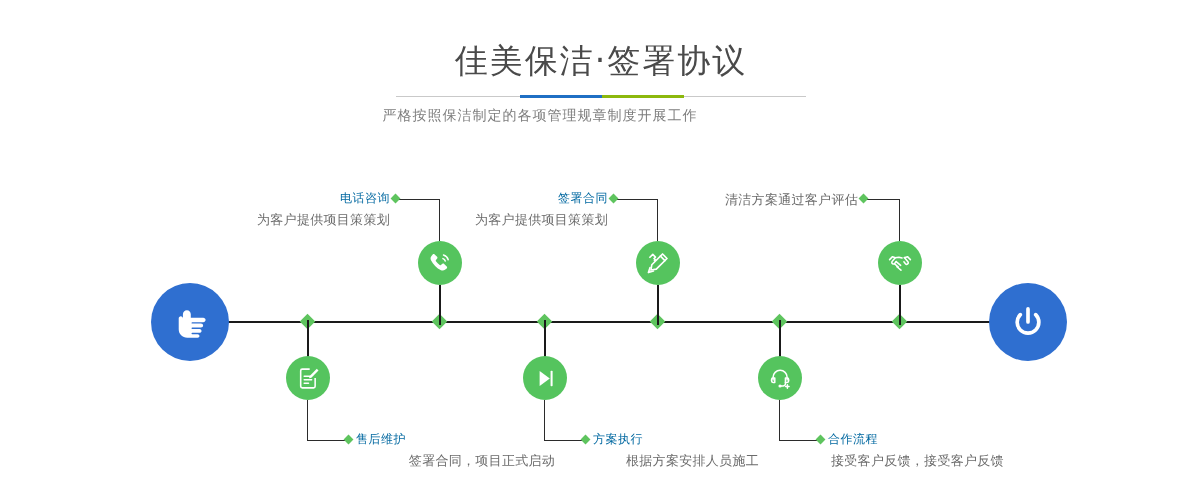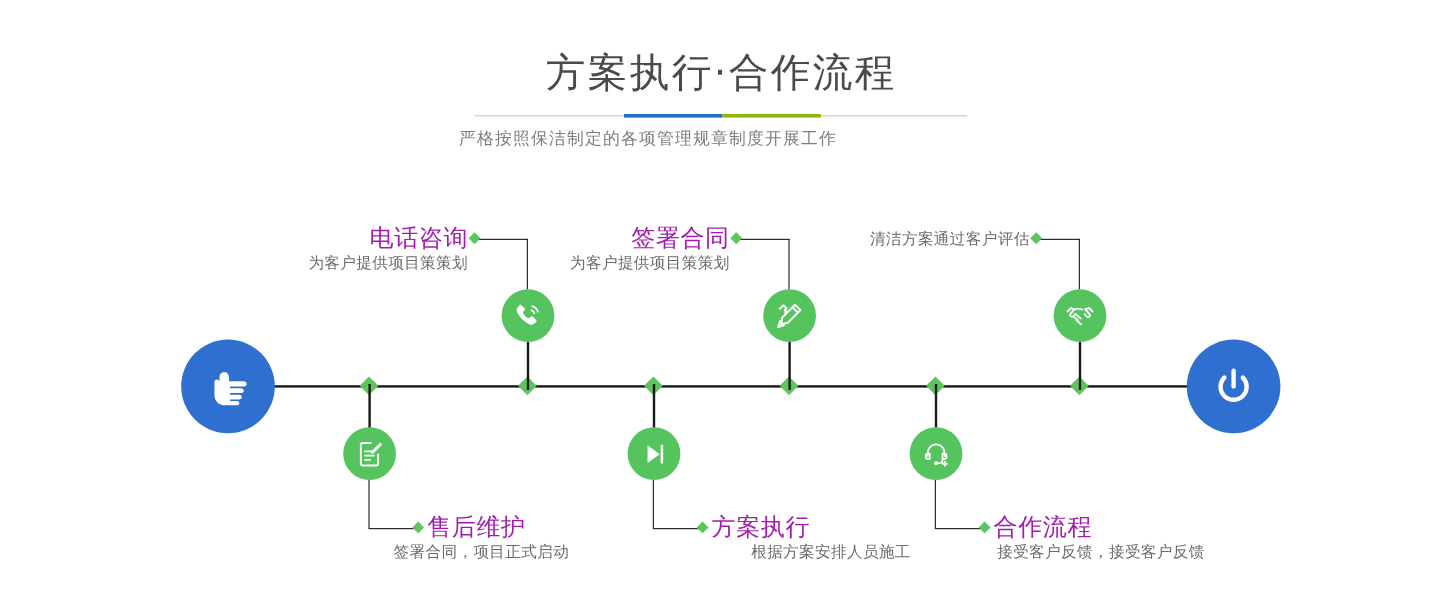--- a/index.html
+++ b/index.html
@@ -58,32 +58,32 @@
     position:absolute;width:7px;height:7px;background:#5ec45e;
     transform:rotate(45deg);
   }
 
   
   .elb-v{position:absolute;width:1px;background:#2b2b2b;}
   .elb-h{position:absolute;height:1px;background:#2b2b2b;}
 
   
   .lab{position:absolute;}
-  .lab .t{font-size:20px;color:#a21caf;line-height:20px;letter-spacing:.5px;white-space:nowrap;}
+  .lab .t{font-size:12px;color:#0369a1;line-height:20px;letter-spacing:.5px;white-space:nowrap;}
   .lab .d{font-size:13px;color:#6b6b6b;line-height:18px;letter-spacing:.3px;white-space:nowrap;margin-top:3px;}
   .lab.r{text-align:right;}
   .lab.l{text-align:left;}
 </style>
 </head>
 <body>
 
 <div id="stage">
 
   <div class="hdr">
-    <div class="hdr-title">方案执行·合作流程</div>
+    <div class="hdr-title">佳美保洁·签署协议</div>
   </div>
   <div class="hdr-rule">
     <div class="g"></div>
     <div class="b"></div>
     <div class="v"></div>
   </div>
   <div class="hdr-sub">严格按照保洁制定的各项管理规章制度开展工作</div>
 
   <div class="axis"></div>
 
@@ -180,39 +180,39 @@
         </g>
         <path fill="#ffffff" d="M26.6 3.6l2.2 2.2-9.1 9.1-3 .8.8-3z"></path>
       </svg>
     </span>
   </div>
   <div class="elb-v" style="left:307px;top:400px;height:40px;"></div>
   <div class="elb-h" style="left:307px;top:440px;width:40px;"></div>
   <div class="dia-sm" style="left:345px;top:436px;"></div>
   <div class="lab l" style="left:356px;top:429px;width:280px;">
     <div class="t">售后维护</div>
-    <div class="d" style="margin-left:-28px;">签署合同，项目正式启动</div>
+    <div class="d" style="margin-left:-28px;text-align:center;">签署合同，项目正式启动</div>
   </div>
 
   <div class="dia" style="left:539px;top:316px;"></div>
   <div class="stem" style="left:544px;top:320px;height:38px;"></div>
   <div class="node" style="left:523px;top:356px;">
     <span>
       <svg width="25" height="25" viewBox="0 0 32 32">
         <path fill="#ffffff" d="M8.5 6.5l13 9.5-13 9.5z"></path>
         <rect fill="#ffffff" x="22.5" y="6" width="2.6" height="20" rx="1"></rect>
       </svg>
     </span>
   </div>
   <div class="elb-v" style="left:544px;top:400px;height:40px;"></div>
   <div class="elb-h" style="left:544px;top:440px;width:40px;"></div>
   <div class="dia-sm" style="left:582px;top:436px;"></div>
   <div class="lab l" style="left:593px;top:429px;width:280px;">
     <div class="t">方案执行</div>
-    <div class="d" style="margin-left:33px;">根据方案安排人员施工</div>
+    <div class="d" style="margin-left:33px;font-family:Liberation Serif, serif;">根据方案安排人员施工</div>
   </div>
 
   <div class="dia" style="left:774px;top:316px;"></div>
   <div class="stem" style="left:779px;top:320px;height:38px;"></div>
   <div class="node" style="left:758px;top:356px;">
     <span>
       <svg width="25" height="25" viewBox="0 0 32 32">
         <g fill="none" stroke="#ffffff" stroke-width="1.9" stroke-linecap="round" stroke-linejoin="round">
           <path d="M6.5 18v-3.5a9 9 0 0 1 18 0V18"></path>
           <path d="M6.5 15.5h2.2V21H6.5a2 2 0 0 1-2-2v-1.5a2 2 0 0 1 2-2z"></path>

